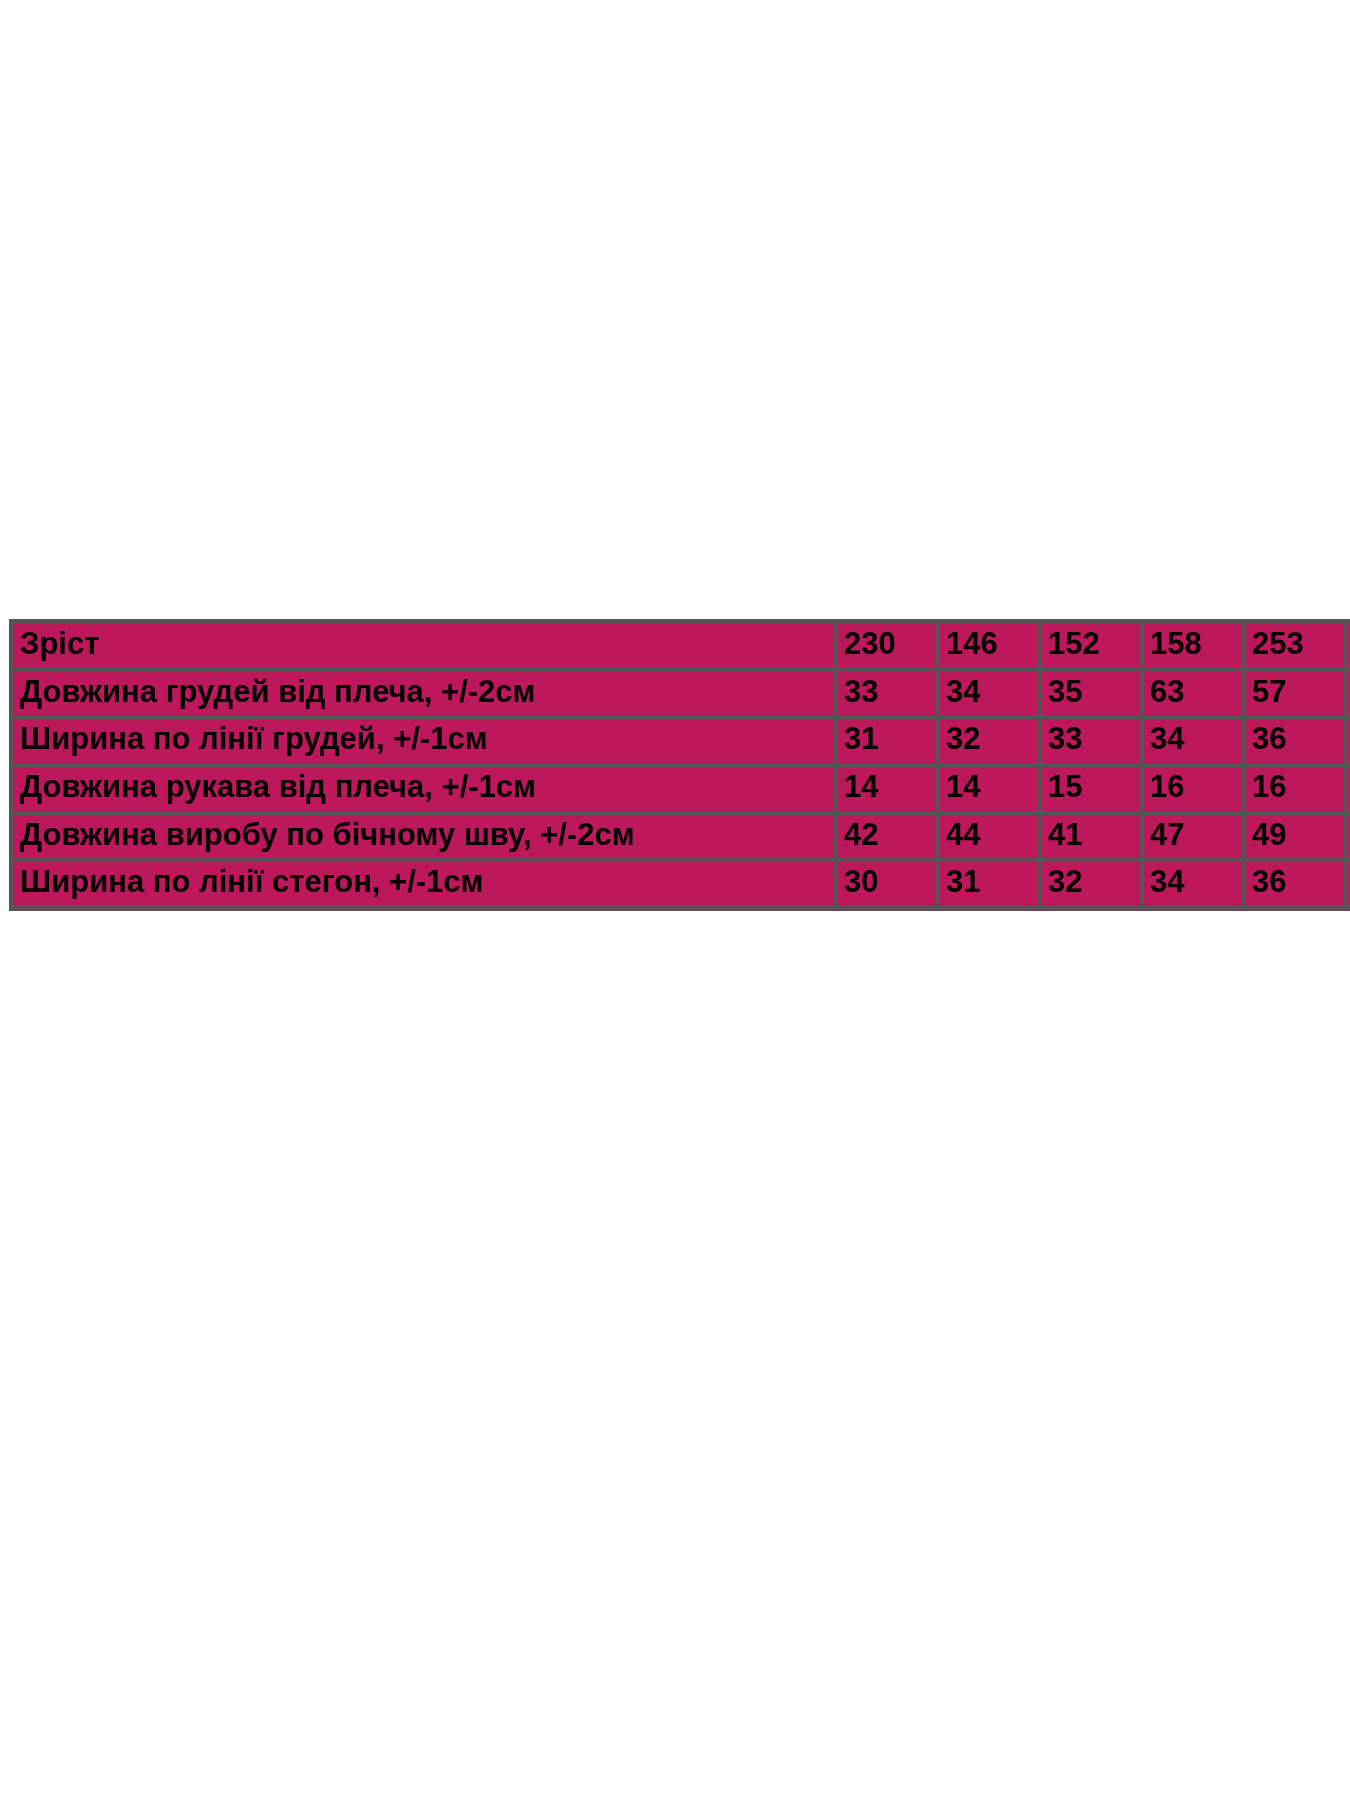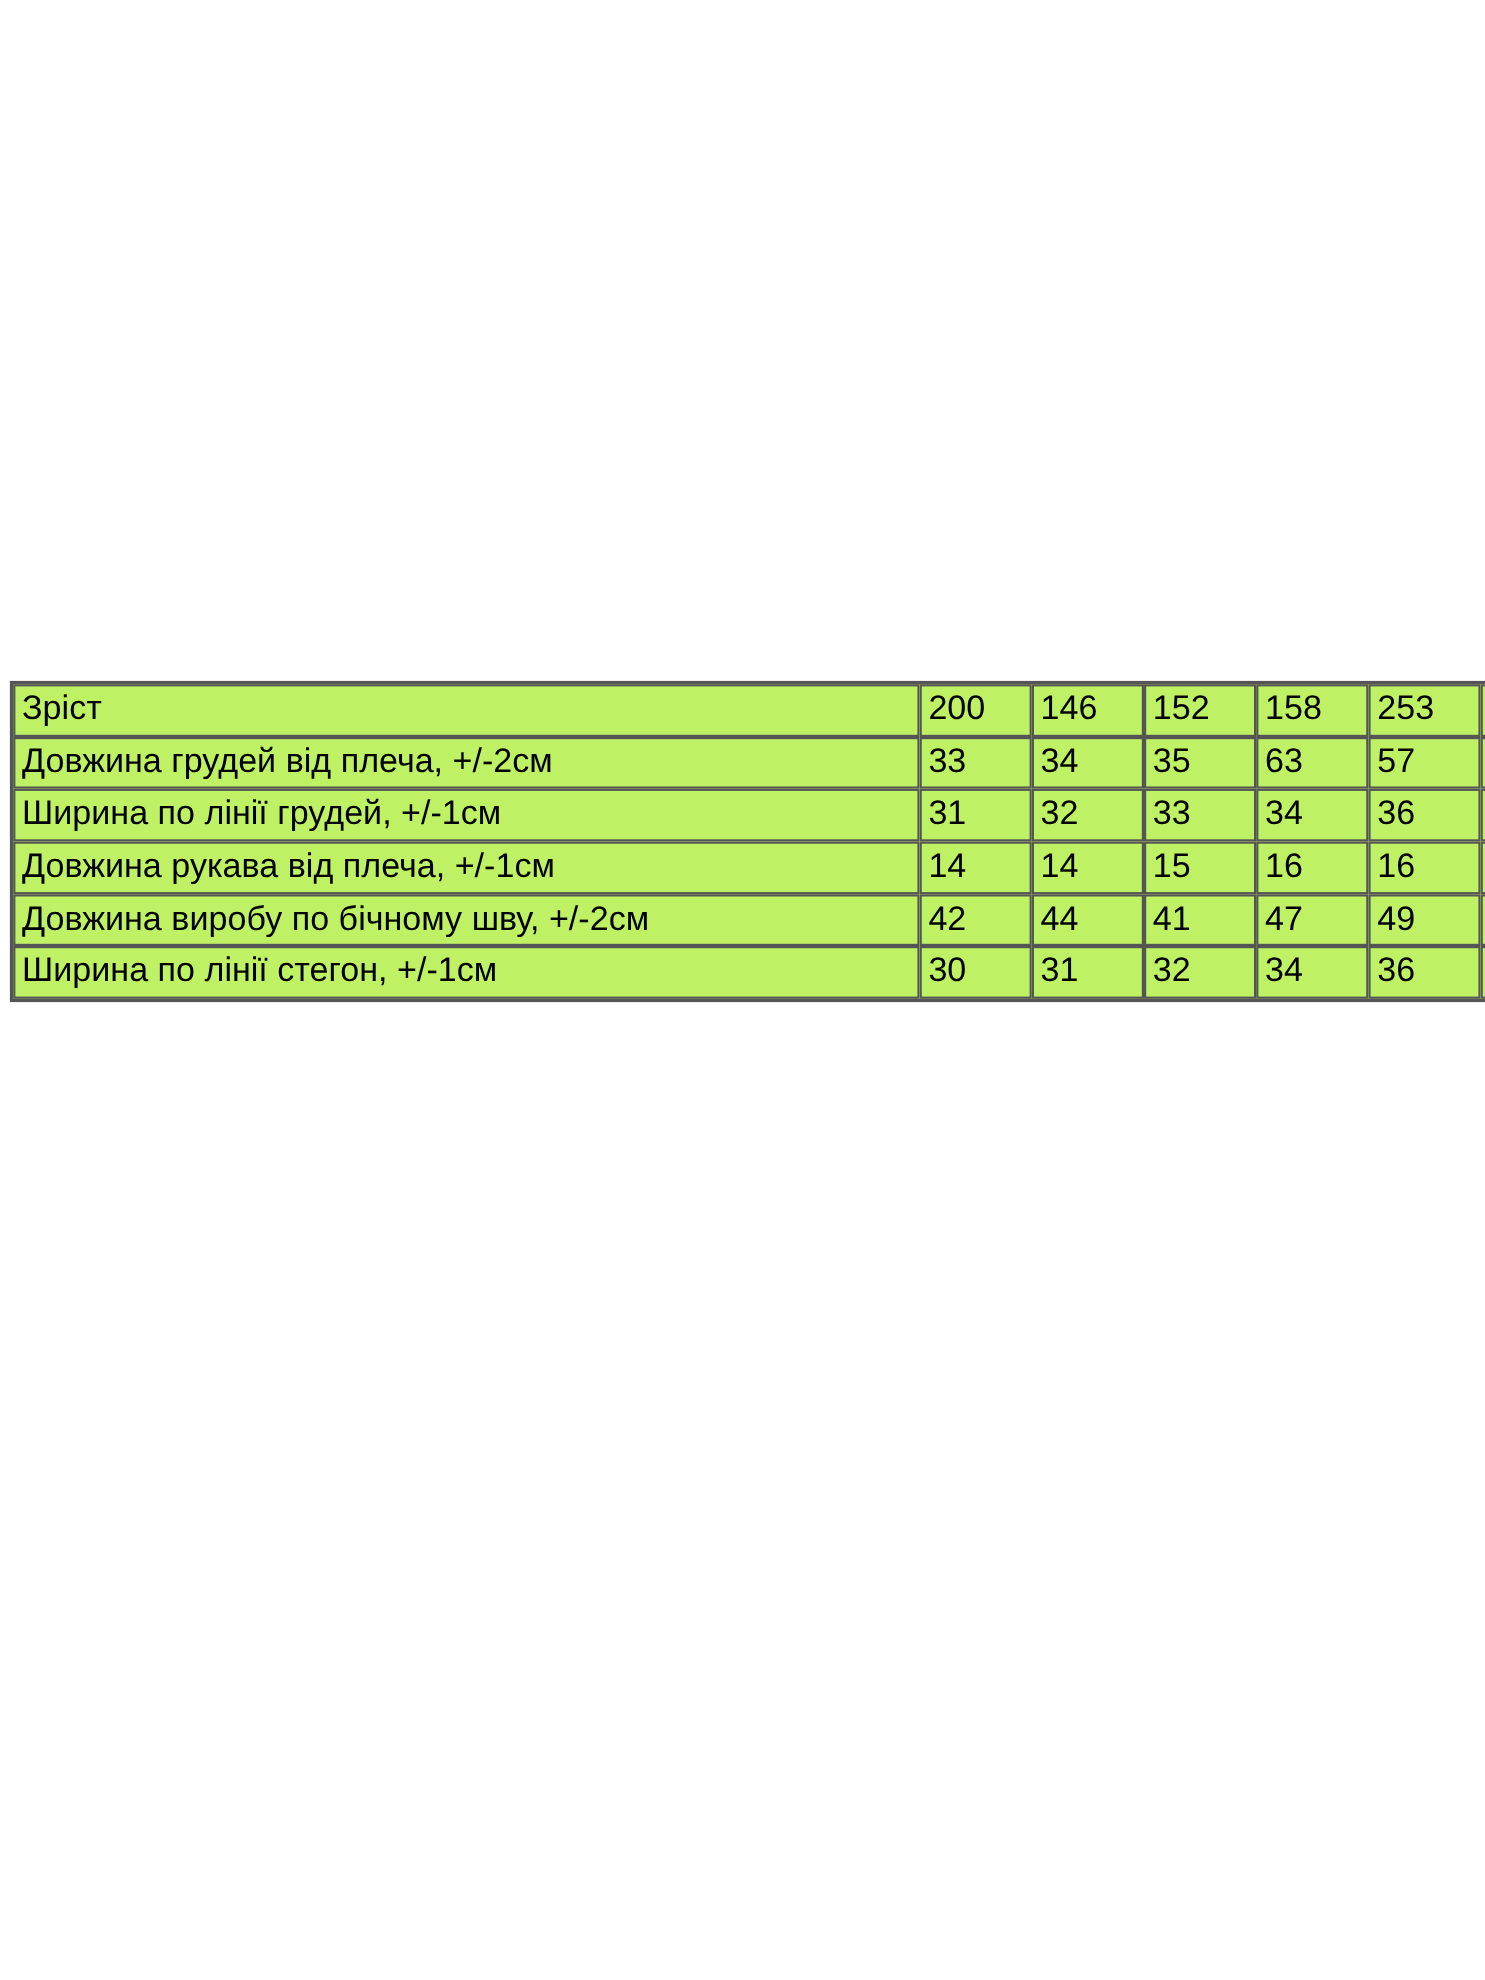--- a/index.html
+++ b/index.html
@@ -33,21 +33,22 @@
   }
 
   table.size-table td {
     border: 2px solid #555555;
     padding: 2px 6px 6px 6px;
     font-size: 31px;
     line-height: 1.15;
     vertical-align: middle;
     white-space: nowrap;
     overflow: hidden;
-    background: #bef264;
+    background: #be185d;
+    font-weight: bold;
   }
 
   td.label-cell {
     text-align: left;
     width: 808px;
     padding-left: 8px;
   }
 
   td.value-cell {
     text-align: left;
@@ -61,21 +62,21 @@
   }
 </style>
 </head>
 <body>
 
 <div class="size-table-wrap">
   <table class="size-table">
     <tbody>
       <tr>
         <td class="label-cell">Зріст</td>
-        <td class="value-cell">200</td>
+        <td class="value-cell">230</td>
         <td class="value-cell">146</td>
         <td class="value-cell">152</td>
         <td class="value-cell">158</td>
         <td class="value-cell">253</td>
         <td class="value-cell">170</td>
       </tr>
       <tr>
         <td class="label-cell">Довжина грудей від плеча, +/-2см</td>
         <td class="value-cell">33</td>
         <td class="value-cell">34</td>

